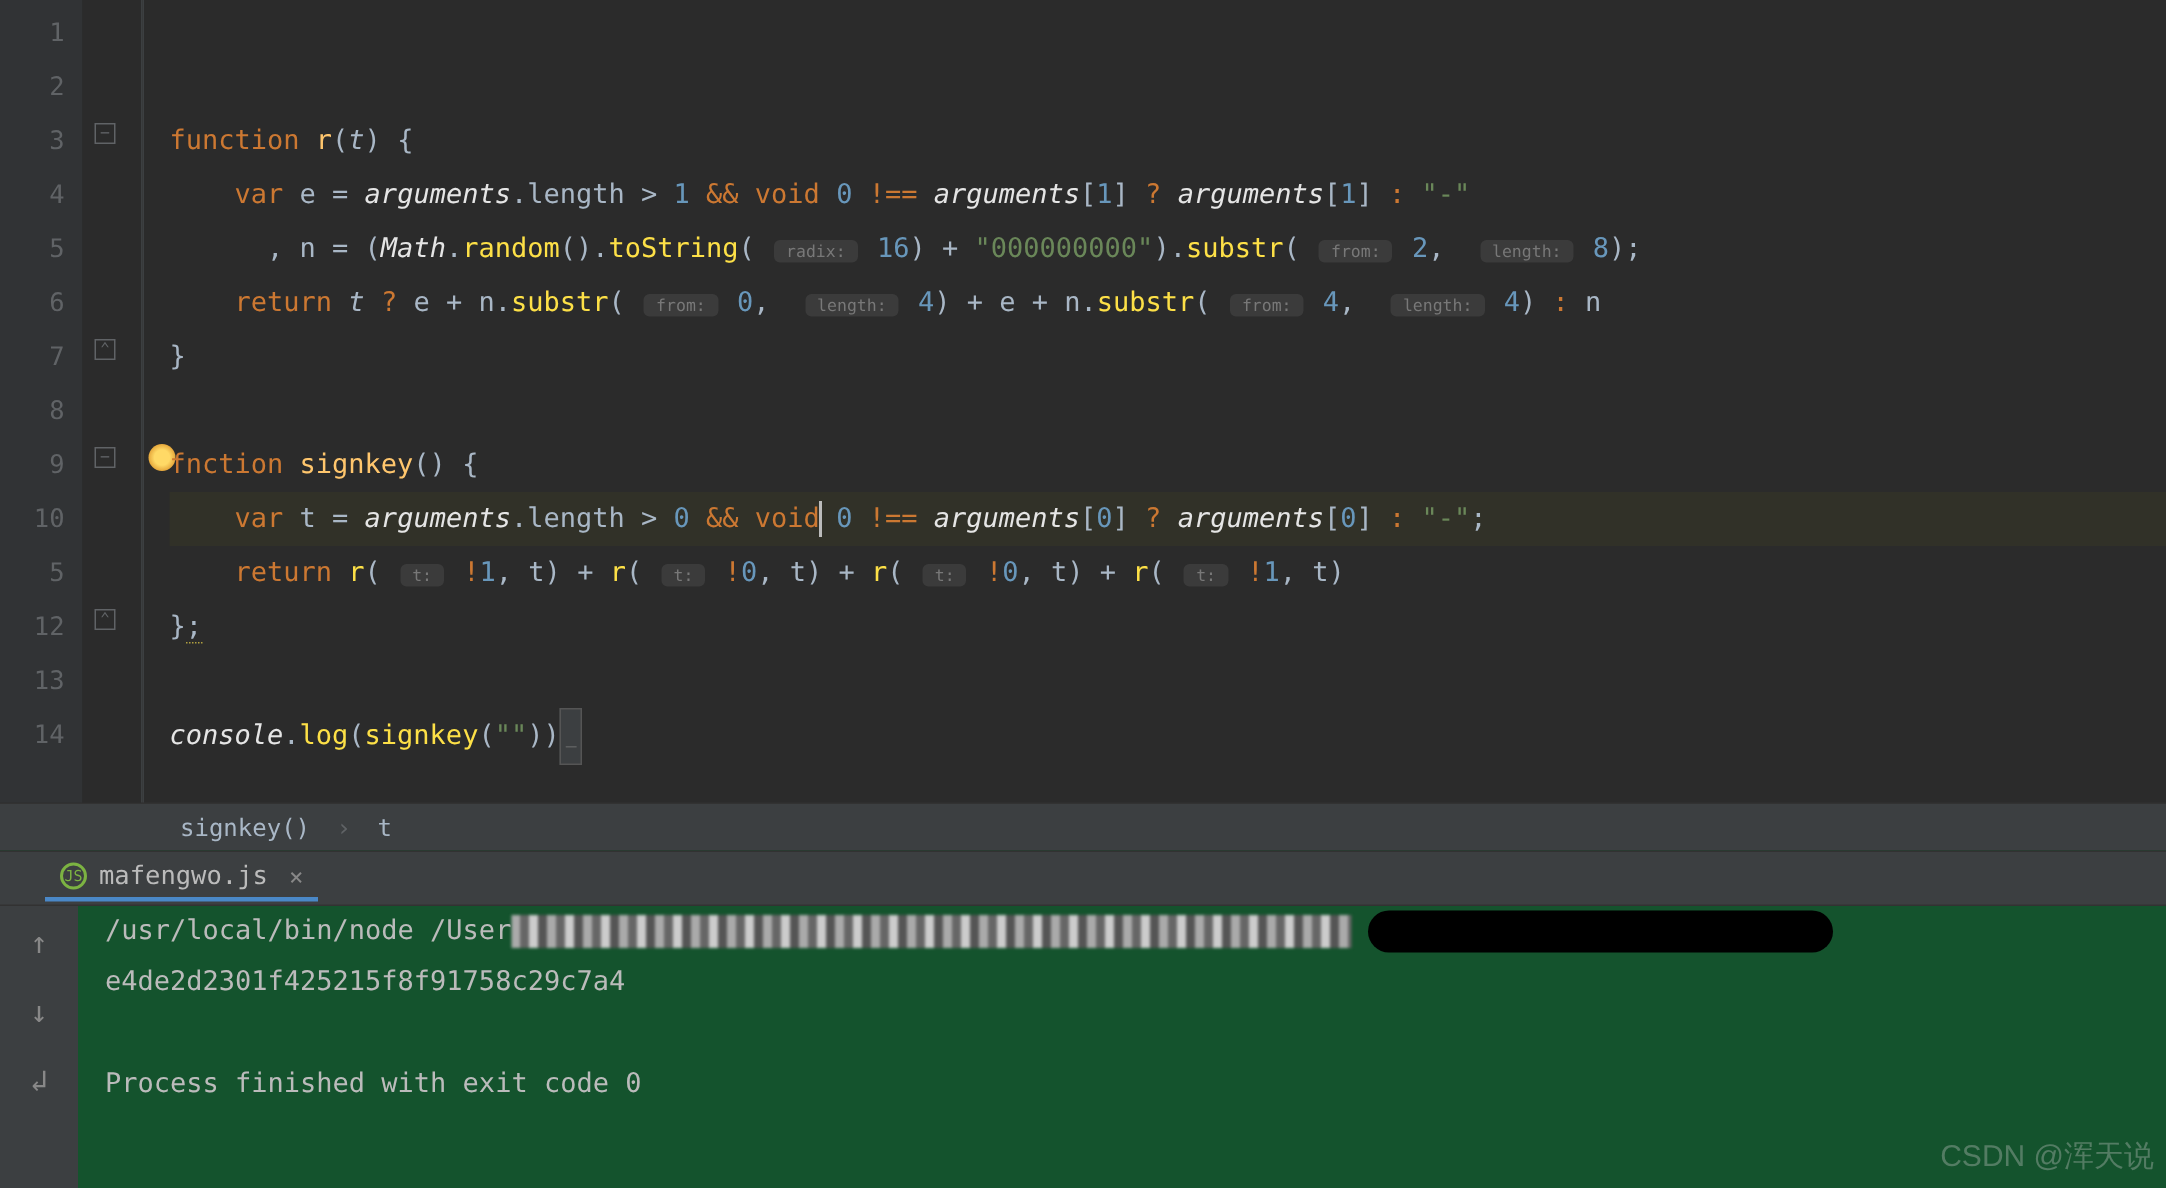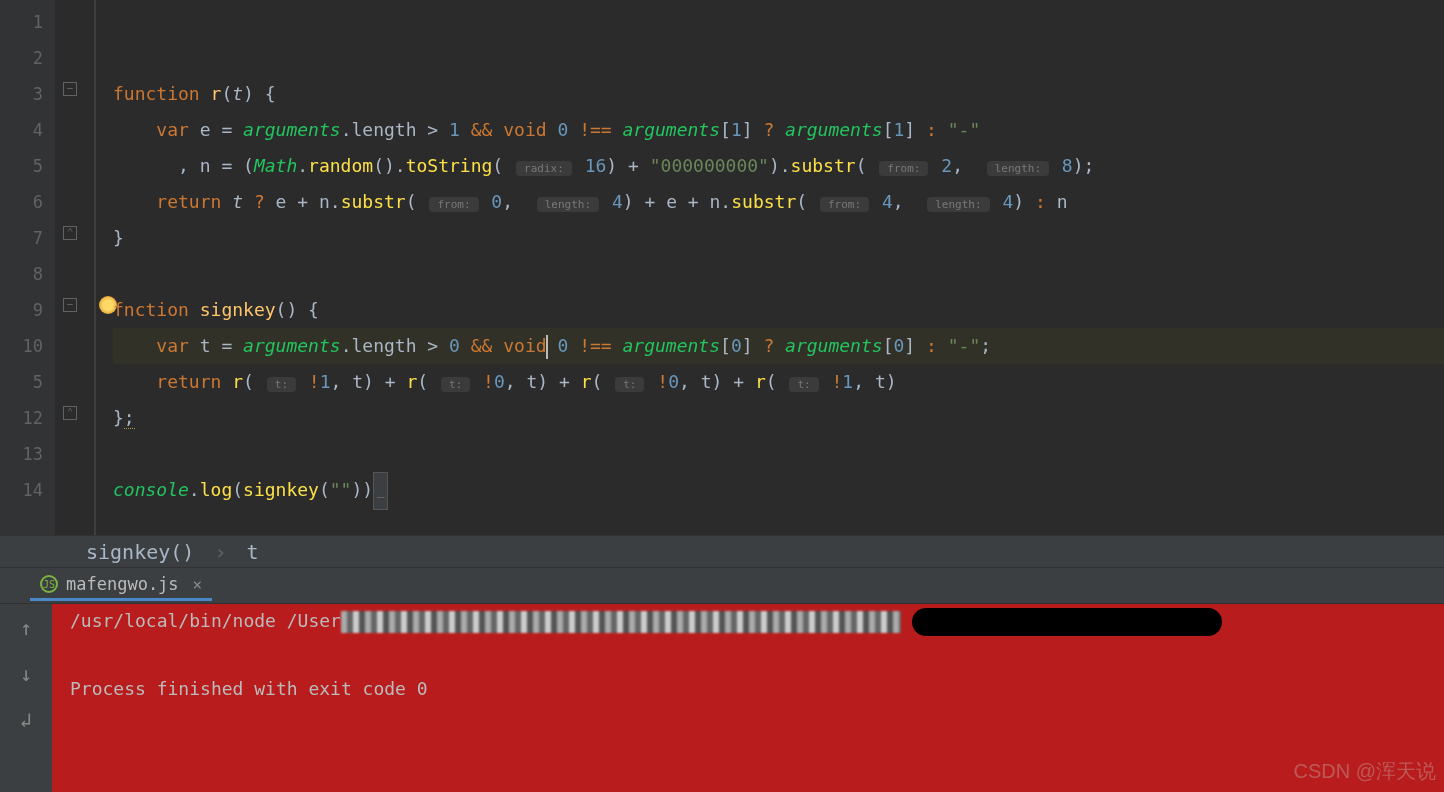--- a/index.html
+++ b/index.html
@@ -69,21 +69,21 @@
   white-space: pre;
 }
 .line.hl { background: rgba(50,50,40,0.9); }
 .line .cursor { border-left: 2px solid #bbb; display: inline-block; height: 24px; vertical-align: middle; margin: 0 -1px; }
 .kw { color: #cc7832; }
 .fn { color: #ffc66d; }
 .param { color: #a9b7c6; font-style: italic; }
 .id { color: #a9b7c6; }
 .num { color: #6897bb; }
 .str { color: #6a8759; }
-.obj { color: #22c55e; font-style: italic; }
+.obj { color: #e5e5e5; font-style: italic; }
 .meth { color: #fde047; }
 .hint {
   background: #3b3b3b;
   color: #787878;
   border-radius: 4px;
   padding: 1px 8px;
   font-size: 11px;
   font-style: normal;
   margin: 0 2px;
 }
@@ -102,27 +102,27 @@
   display: inline-block;
   padding: 0 3px;
   border: 1px solid #555;
   vertical-align: middle;
 }
 .breadcrumb {
   height: 32px;
   background: #3c3f41;
   border-top: 1px solid #323232;
   color: #a9b7c6;
-  font-size: 20px;
+  font-size: 16px;
   line-height: 32px;
-  padding-left: 86px;
+  padding-left: 120px;
 }
 .breadcrumb .sep { color: #606366; margin: 0 8px; }
 .terminal-panel {
-  background: #b91c1c;
+  background: #14532d;
   border-top: 1px solid #323232;
   height: 225px;
 }
 .tab-bar {
   background: #3c3f41;
   height: 36px;
   display: flex;
   align-items: center;
   padding-left: 30px;
   border-bottom: 1px solid #323232;
@@ -264,18 +264,19 @@
     </div>
   </div>
   <div class="terminal-body">
     <div class="term-gutter">
       <span>↑</span>
       <span>↓</span>
       <span>↲</span>
     </div>
     <div class="term-out">
       <div><span>/usr/local/bin/node /User</span><span class="redact"></span> <span class="redact-black"></span></div>
+      <div>e4de2d2301f425215f8f91758c29c7a4</div>
       <div>&nbsp;</div>
       <div>Process finished with exit code 0</div>
       <div class="watermark">CSDN @浑天说</div>
     </div>
   </div>
 </div>
 
 </body></html>

